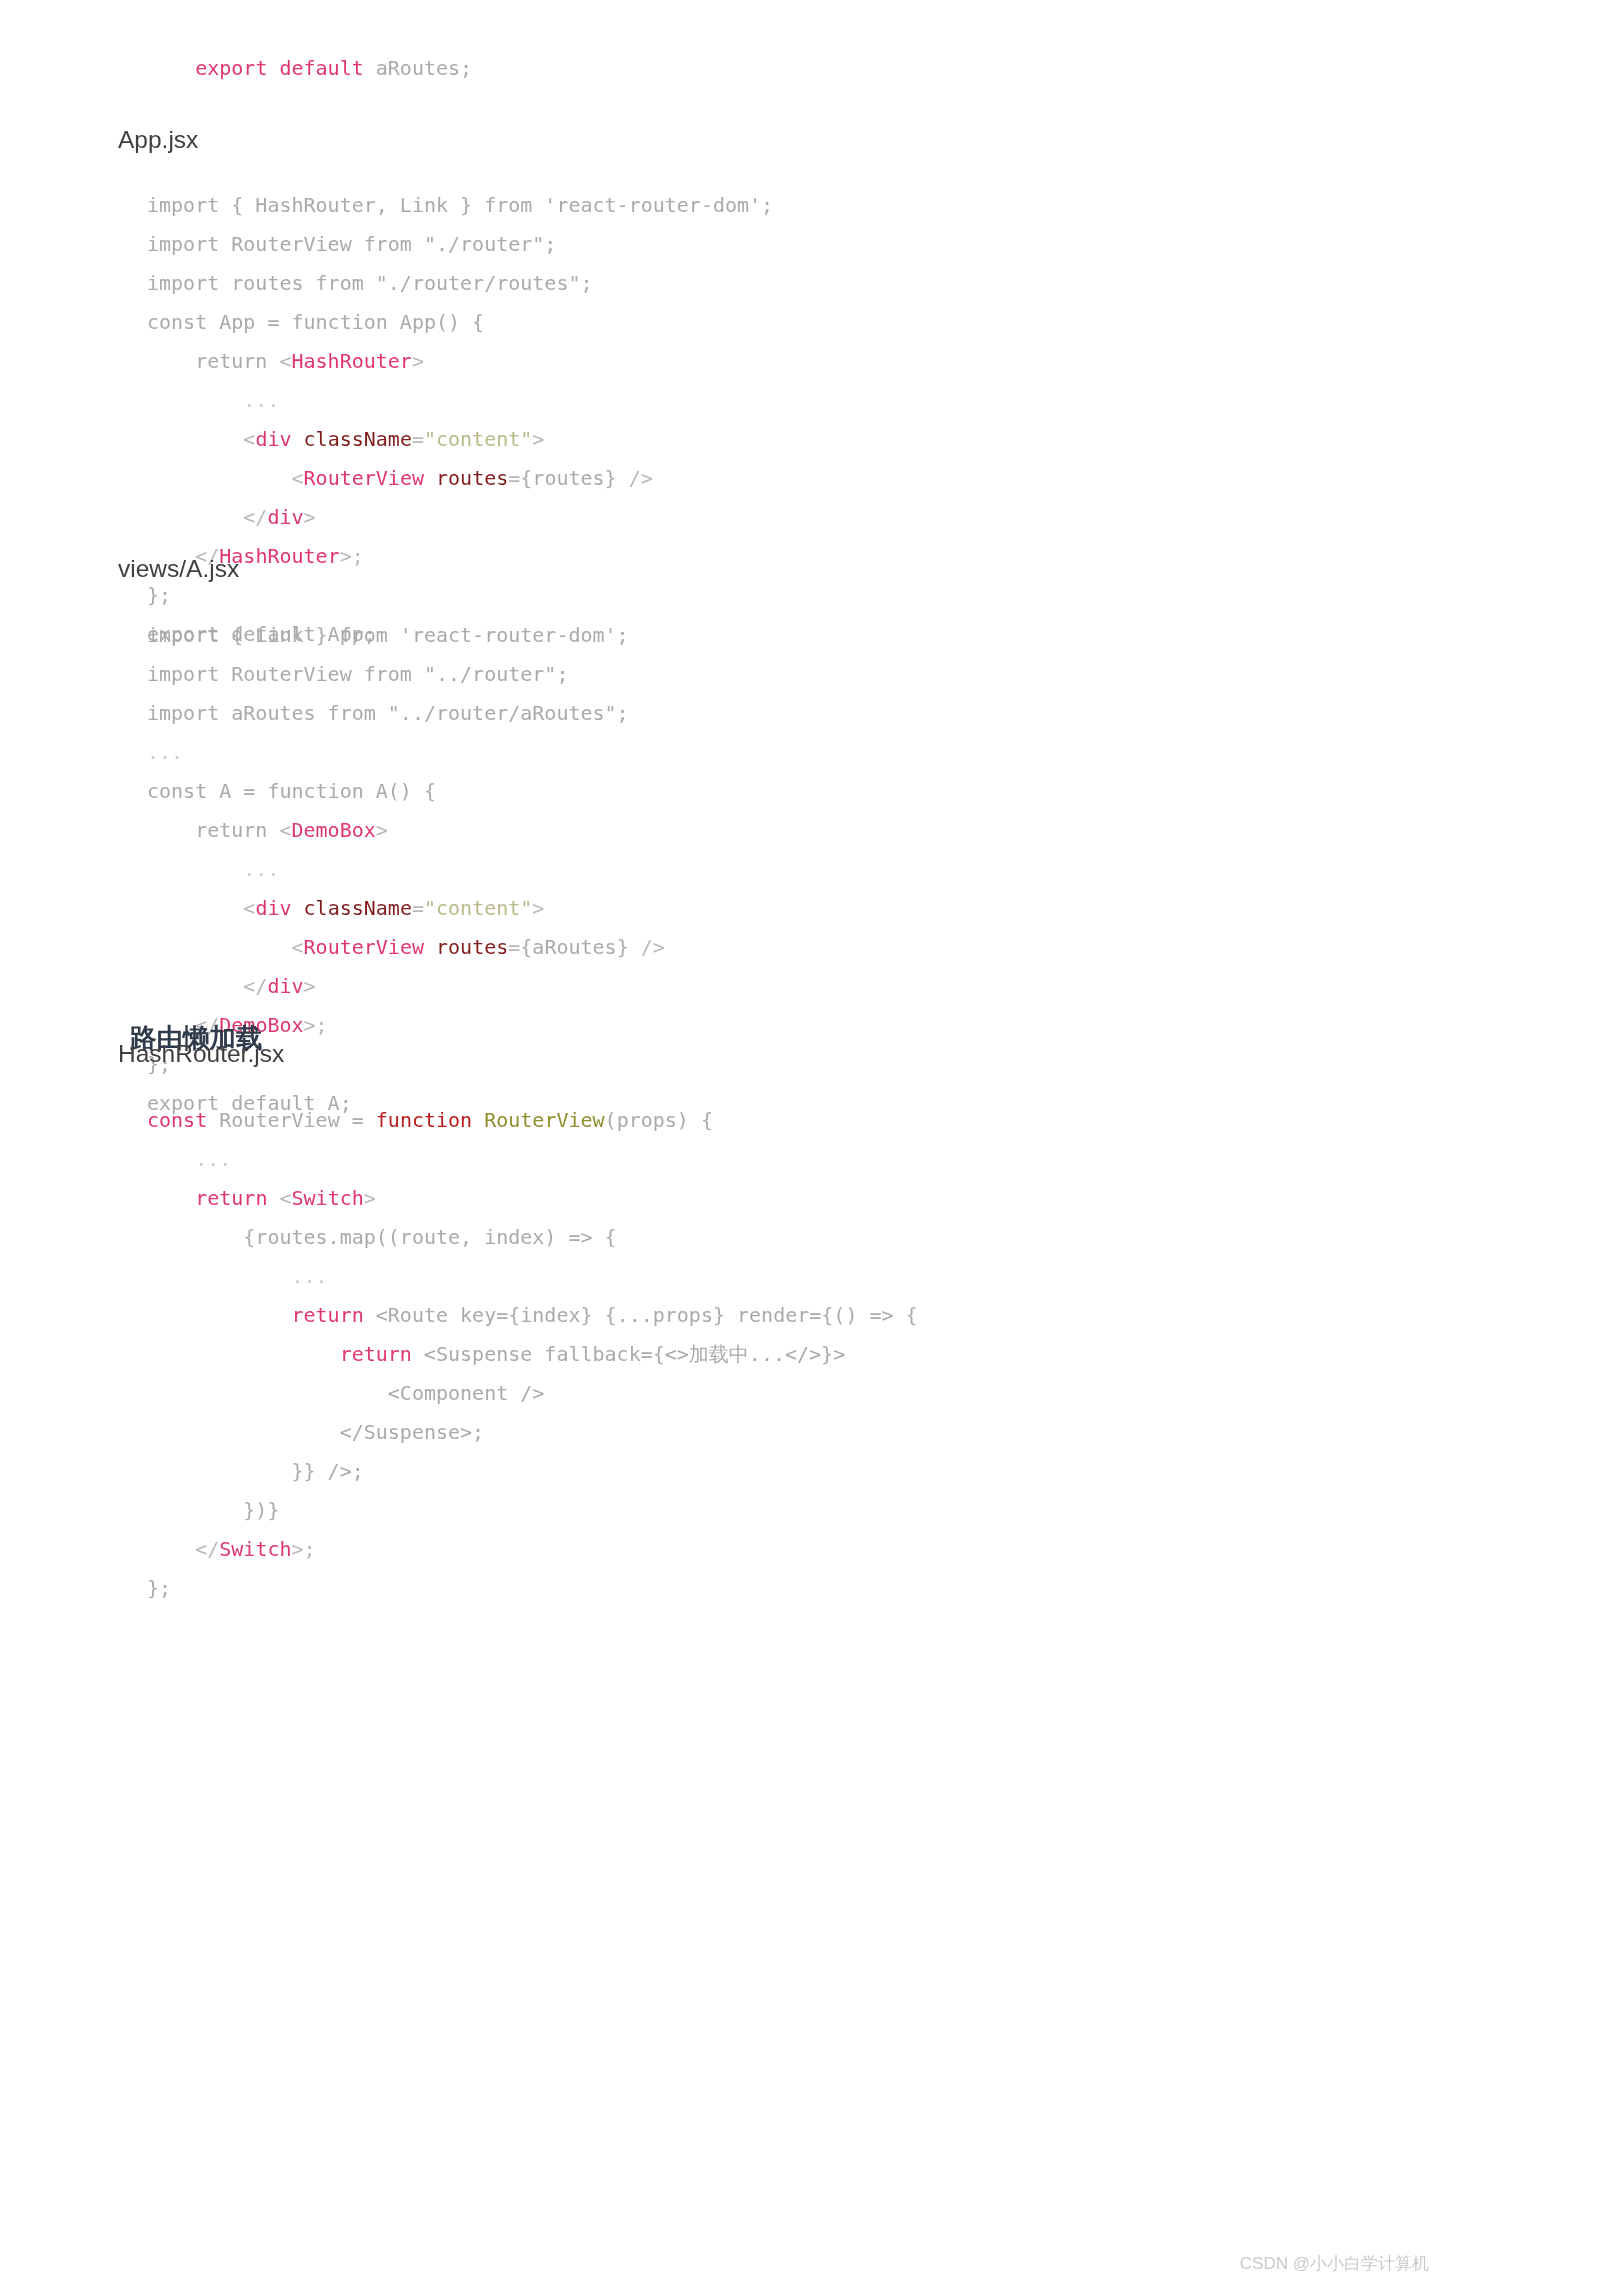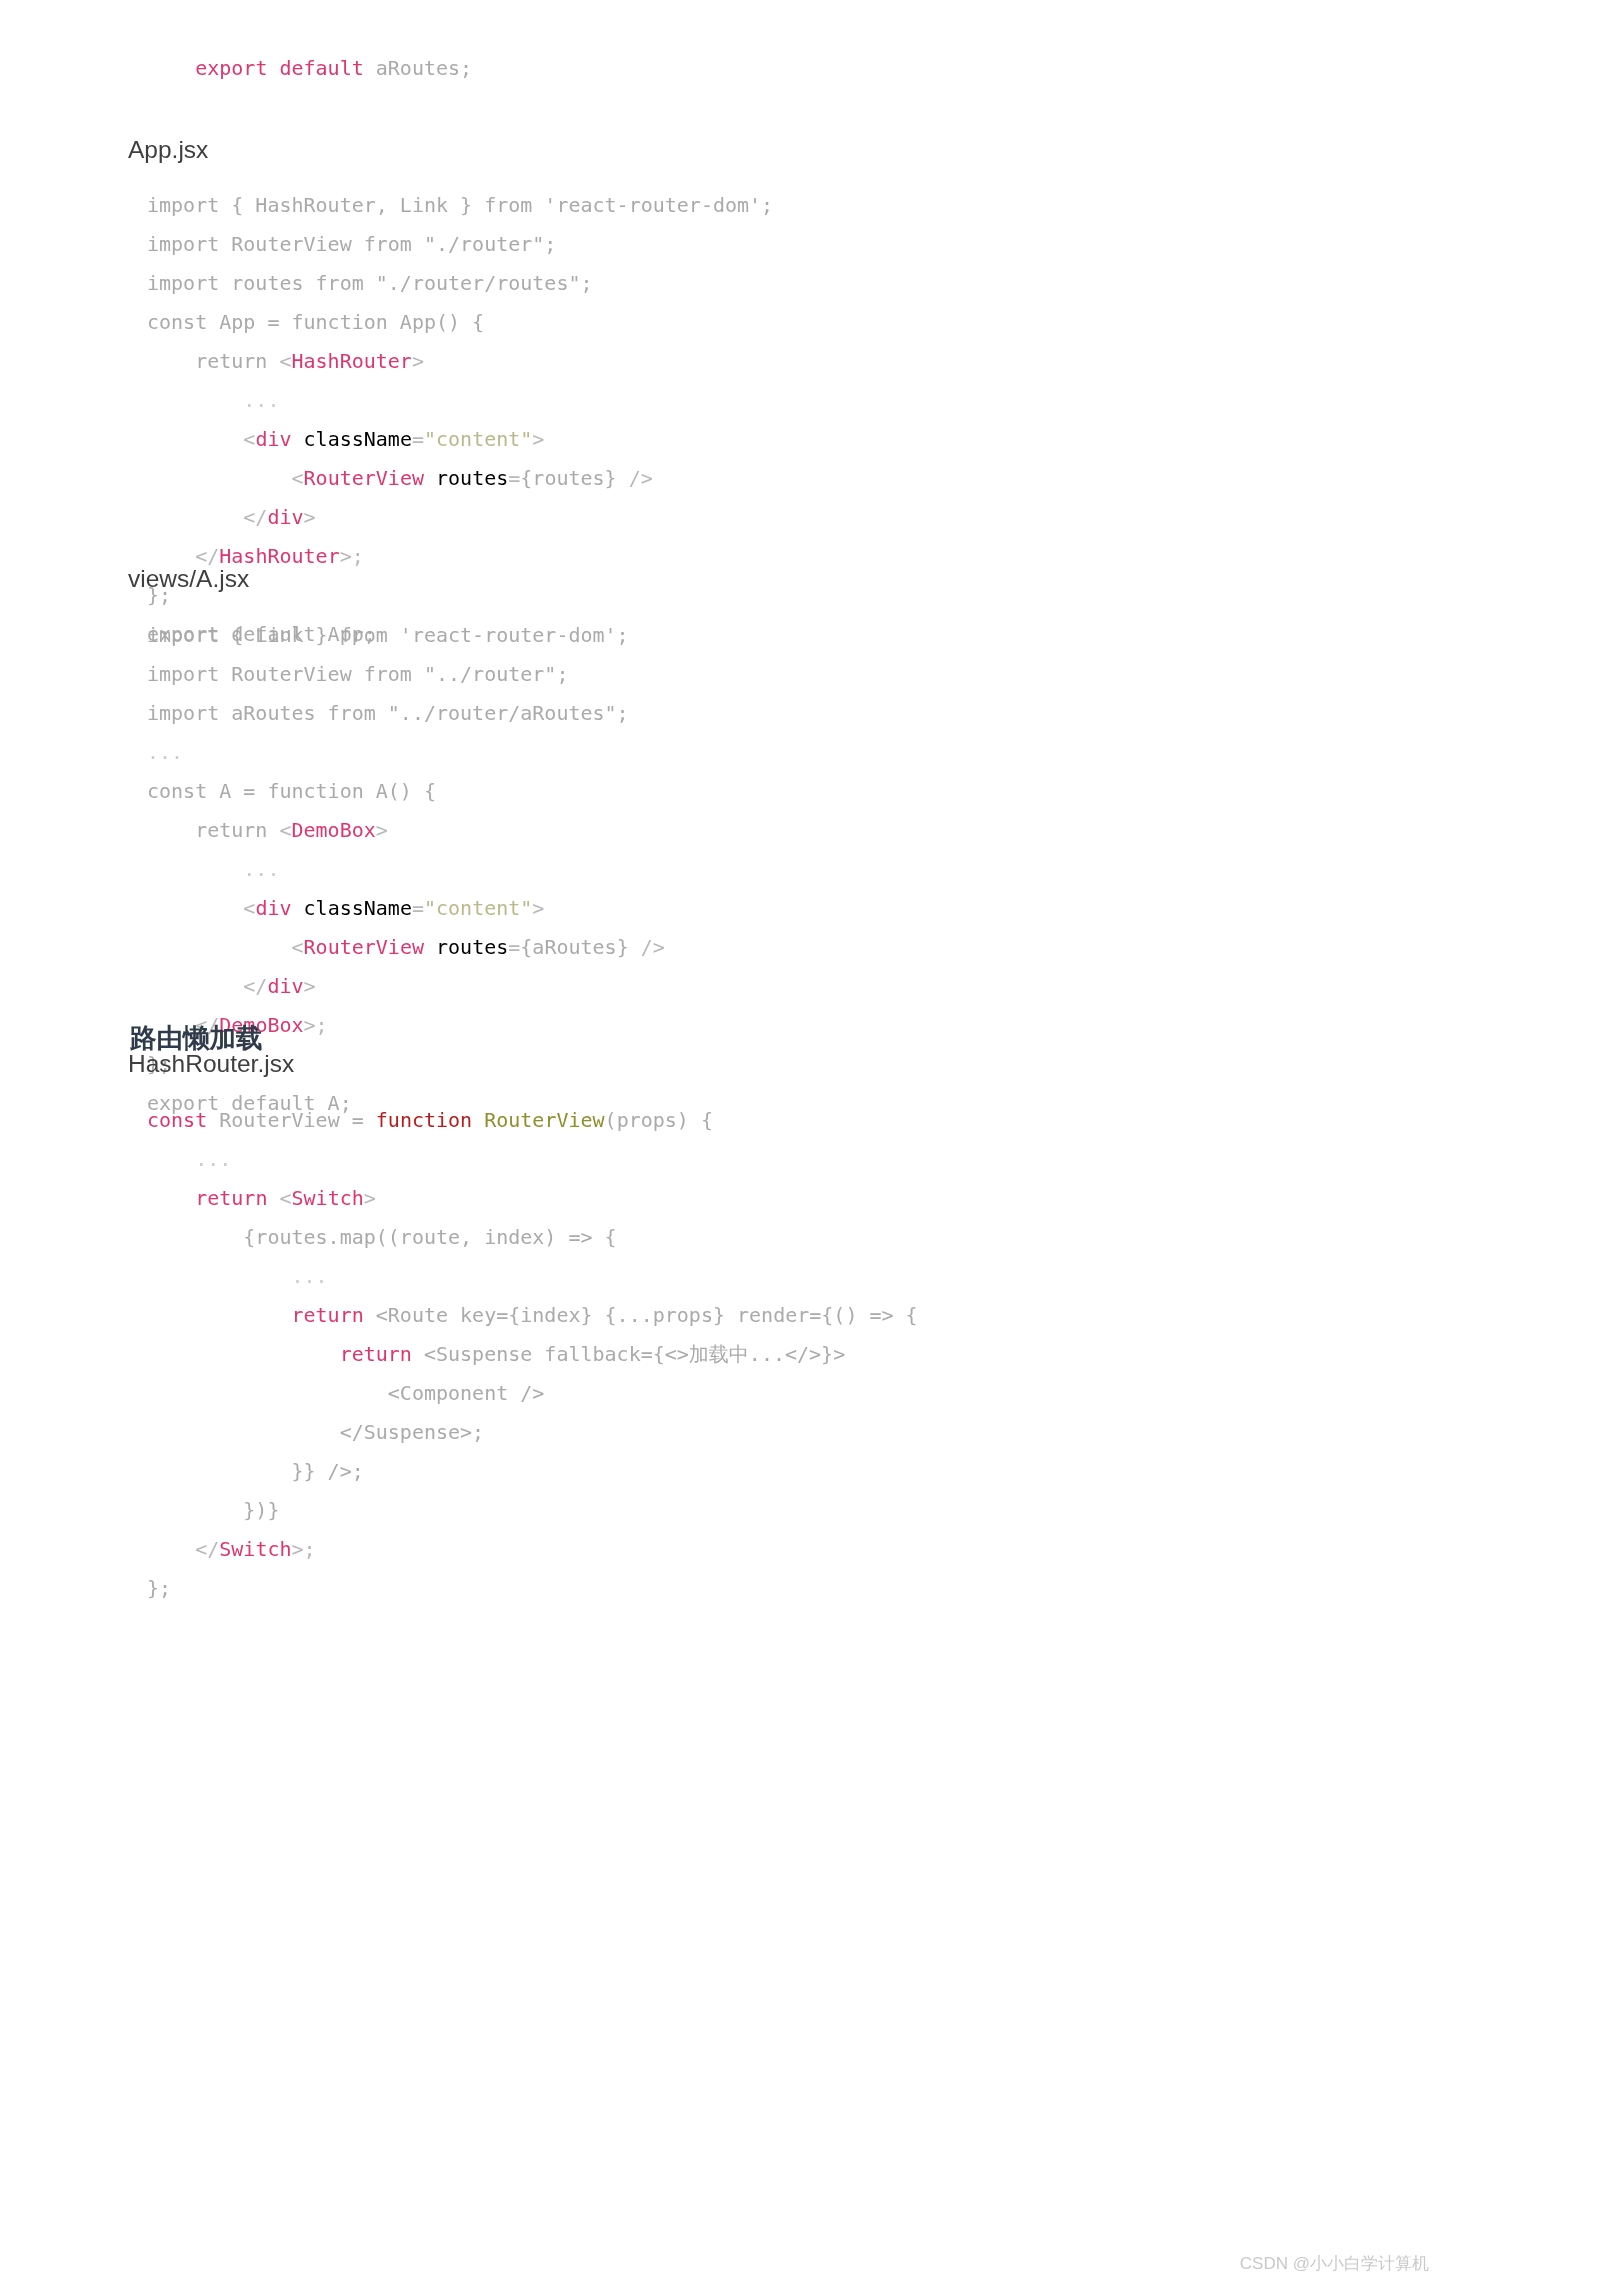--- a/index.html
+++ b/index.html
@@ -36,33 +36,33 @@
   .code-line {
     white-space: pre;
     min-height: 39px;
   }
 
   
   .t-plain    { color: #aaaaaa; }
   .t-keyword  { color: #e0366f; }          
   .t-tag      { color: #e0366f; font-weight: normal; }  
   .t-tagpunct { color: #b8b8b8; }          
-  .t-attr     { color: #000000; }          
+  .t-attr     { color: #7f1d1d; }          
   .t-string   { color: #b9b98a; }          
   .t-func     { color: #b91c1c; }          
   .t-fname    { color: #8f8f2e; }          
   .t-dots     { color: #cccccc; }
 
   
   .caption {
     font-family: "Liberation Sans", sans-serif;
     font-size: 24.5px;
     color: #3f3f3f;
     line-height: 1.25;
-    margin: 13px;
+    margin: 3px;
     font-weight: normal;
   }
   .section-heading {
     font-family: "Liberation Sans", sans-serif;
     font-size: 26.5px;
     font-weight: bold;
     color: #2f3a4a;
     line-height: 1.3;
     margin: 15px;
   }

